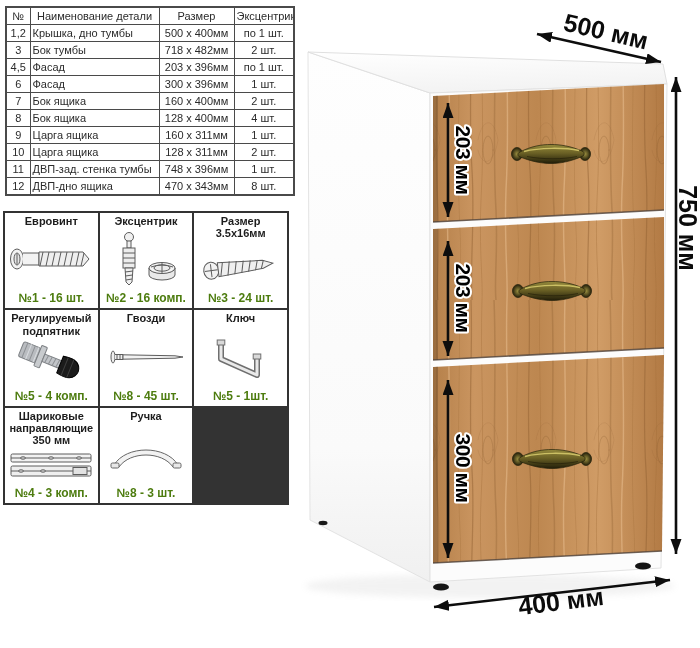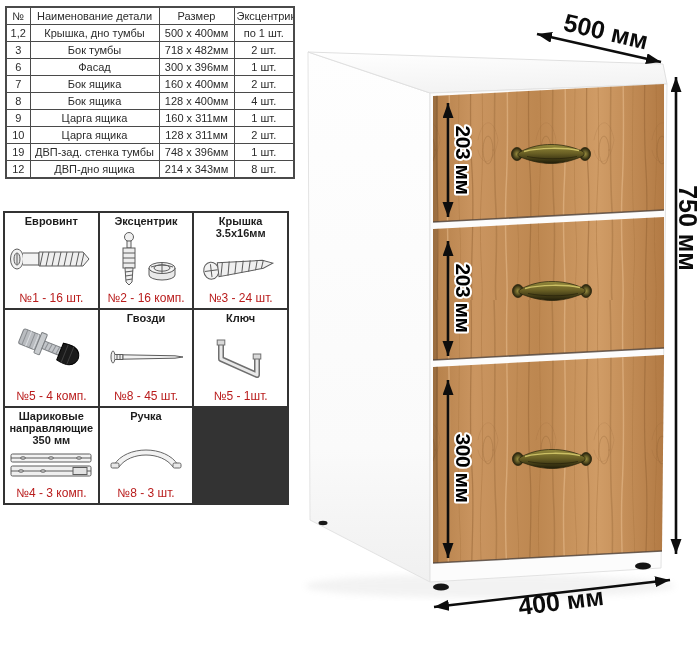--- a/index.html
+++ b/index.html
@@ -10,38 +10,38 @@
   
   .parts{
     position:absolute;left:5px;top:6px;width:288px;
     border-collapse:collapse;font-size:11px;color:#2b2b2b;
     border:2px solid #4a4a4a;table-layout:fixed;
   }
   .parts th,.parts td{
     border:1px solid #4a4a4a;padding:1px 2px;height:14px;line-height:1.15;
     text-align:center;font-weight:normal;white-space:nowrap;overflow:hidden;
   }
-  .parts td.c-name{text-align:center;}
+  .parts td.c-name{text-align:left;}
   .parts col.w-num{width:24px;} .parts col.w-name{width:129px;}
   .parts col.w-size{width:75px;} .parts col.w-qty{width:60px;}
   
   .hw{
     position:absolute;left:3px;top:211px;width:282px;height:290px;
     display:grid;grid-template-columns:1fr 1fr 1fr;grid-template-rows:1fr 1fr 1fr;
     border:2px solid #333;background:#333;gap:2px;
   }
   .hw-cell{
     background:#fff;display:flex;flex-direction:column;align-items:center;
     padding:2px 2px 3px 2px;min-width:0;
   }
   .hw-title{
     font-size:11px;font-weight:bold;text-align:center;line-height:1.12;color:#1d1d1d;
   }
   .hw-icon{flex:1;display:flex;align-items:center;justify-content:center;min-height:0;}
-  .hw-count{font-size:12px;font-weight:normal;color:#b91c1c;white-space:nowrap;}
+  .hw-count{font-size:12px;font-weight:bold;color:#4d7c0f;white-space:nowrap;}
   .hw-icon svg{display:block;}
   
   .scene{position:absolute;left:0;top:0;width:700px;height:648px;}
   .dim{font:bold 25px "Liberation Sans","DejaVu Sans",sans-serif;fill:#0b0b0b;text-anchor:middle;}
   .dim-drawer{
     font:bold 21px "Liberation Sans","DejaVu Sans",sans-serif;fill:#000;
     stroke:#fff;stroke-width:4px;paint-order:stroke;stroke-linejoin:round;text-anchor:middle;
     letter-spacing:-0.5px;
   }
   .dimline{stroke:#0d0d0d;stroke-width:2.6;}
@@ -73,20 +73,26 @@
         <td class="c-qty">по 1 шт.</td>
       </tr>
 
       <tr>
         <td class="c-num">3</td>
         <td class="c-name">Бок тумбы</td>
         <td class="c-size">718 х 482мм</td>
         <td class="c-qty">2 шт.</td>
       </tr>
 
+      <tr>
+        <td class="c-num">4,5</td>
+        <td class="c-name">Фасад</td>
+        <td class="c-size">203 х 396мм</td>
+        <td class="c-qty">по 1 шт.</td>
+      </tr>
 
       <tr>
         <td class="c-num">6</td>
         <td class="c-name">Фасад</td>
         <td class="c-size">300 х 396мм</td>
         <td class="c-qty">1 шт.</td>
       </tr>
 
       <tr>
         <td class="c-num">7</td>
@@ -110,30 +116,30 @@
       </tr>
 
       <tr>
         <td class="c-num">10</td>
         <td class="c-name">Царга ящика</td>
         <td class="c-size">128 х 311мм</td>
         <td class="c-qty">2 шт.</td>
       </tr>
 
       <tr>
-        <td class="c-num">19</td>
+        <td class="c-num">11</td>
         <td class="c-name">ДВП-зад. стенка тумбы</td>
         <td class="c-size">748 х 396мм</td>
         <td class="c-qty">1 шт.</td>
       </tr>
 
       <tr>
         <td class="c-num">12</td>
         <td class="c-name">ДВП-дно ящика</td>
-        <td class="c-size">214 х 343мм</td>
+        <td class="c-size">470 х 343мм</td>
         <td class="c-qty">8 шт.</td>
       </tr>
     </tbody>
 </table>
 
 <div class="hw">
 
   <div class="hw-cell">
     <div class="hw-title">Евровинт</div>
     <div class="hw-icon">
@@ -176,21 +182,21 @@
           <ellipse cx="57" cy="38" rx="8" ry="3.2" fill="#ececec"></ellipse>
           <path d="M46,37 q11,-4 22,0"></path>
           <line x1="57" y1="33" x2="57" y2="43"></line>
         </g>
       </svg>
     </div>
     <div class="hw-count">№2 - 16 комп.</div>
   </div>
 
   <div class="hw-cell">
-    <div class="hw-title">Крышка 3.5х16мм</div>
+    <div class="hw-title">Размер 3.5х16мм</div>
     <div class="hw-icon">
       <svg width="80" height="40" viewBox="0 0 80 40" fill="none" stroke="#5c5c5c" stroke-width="1">
         <g transform="rotate(-7 40 22)">
           <ellipse cx="10" cy="22" rx="7.5" ry="8.5" fill="#f2f2f2"></ellipse>
           <line x1="10" y1="15.5" x2="10" y2="28.5"></line>
             <line x1="3.5" y1="22" x2="16.5" y2="22"></line>
           <path d="M17,15 L62,18 L72,22 L62,26 L17,29 z" fill="#efefef"></path>
           <line x1="22" y1="15.5" x2="19" y2="28.5"></line>
             <line x1="29" y1="15" x2="26" y2="29"></line>
           <line x1="36" y1="15.5" x2="33" y2="28.5"></line>
@@ -198,20 +204,21 @@
           <line x1="50" y1="16.5" x2="47" y2="27.5"></line>
             <line x1="57" y1="17" x2="54" y2="27"></line>
           <line x1="63" y1="18" x2="60" y2="26"></line>
         </g>
       </svg>
     </div>
     <div class="hw-count">№3 - 24 шт.</div>
   </div>
 
   <div class="hw-cell">
+    <div class="hw-title">Регулируемый подпятник</div>
     <div class="hw-icon">
       <svg width="78" height="50" viewBox="0 0 78 50" fill="none">
         <g transform="rotate(22 39 25)">
           <rect x="6" y="15" width="18" height="16" rx="2" fill="#b9bcc0" stroke="#7d8084" stroke-width="1"></rect>
           <line x1="10" y1="15" x2="10" y2="31" stroke="#8d9094"></line>
             <line x1="14" y1="15" x2="14" y2="31" stroke="#d9dcdf"></line>
           <line x1="18" y1="15" x2="18" y2="31" stroke="#8d9094"></line>
             <line x1="22" y1="15" x2="22" y2="31" stroke="#d9dcdf"></line>
           <rect x="24" y="12" width="6" height="22" rx="1" fill="#c8cbce" stroke="#7d8084" stroke-width="1"></rect>
           <rect x="30" y="19" width="18" height="8" fill="#c2c5c9" stroke="#7d8084" stroke-width="1"></rect>

